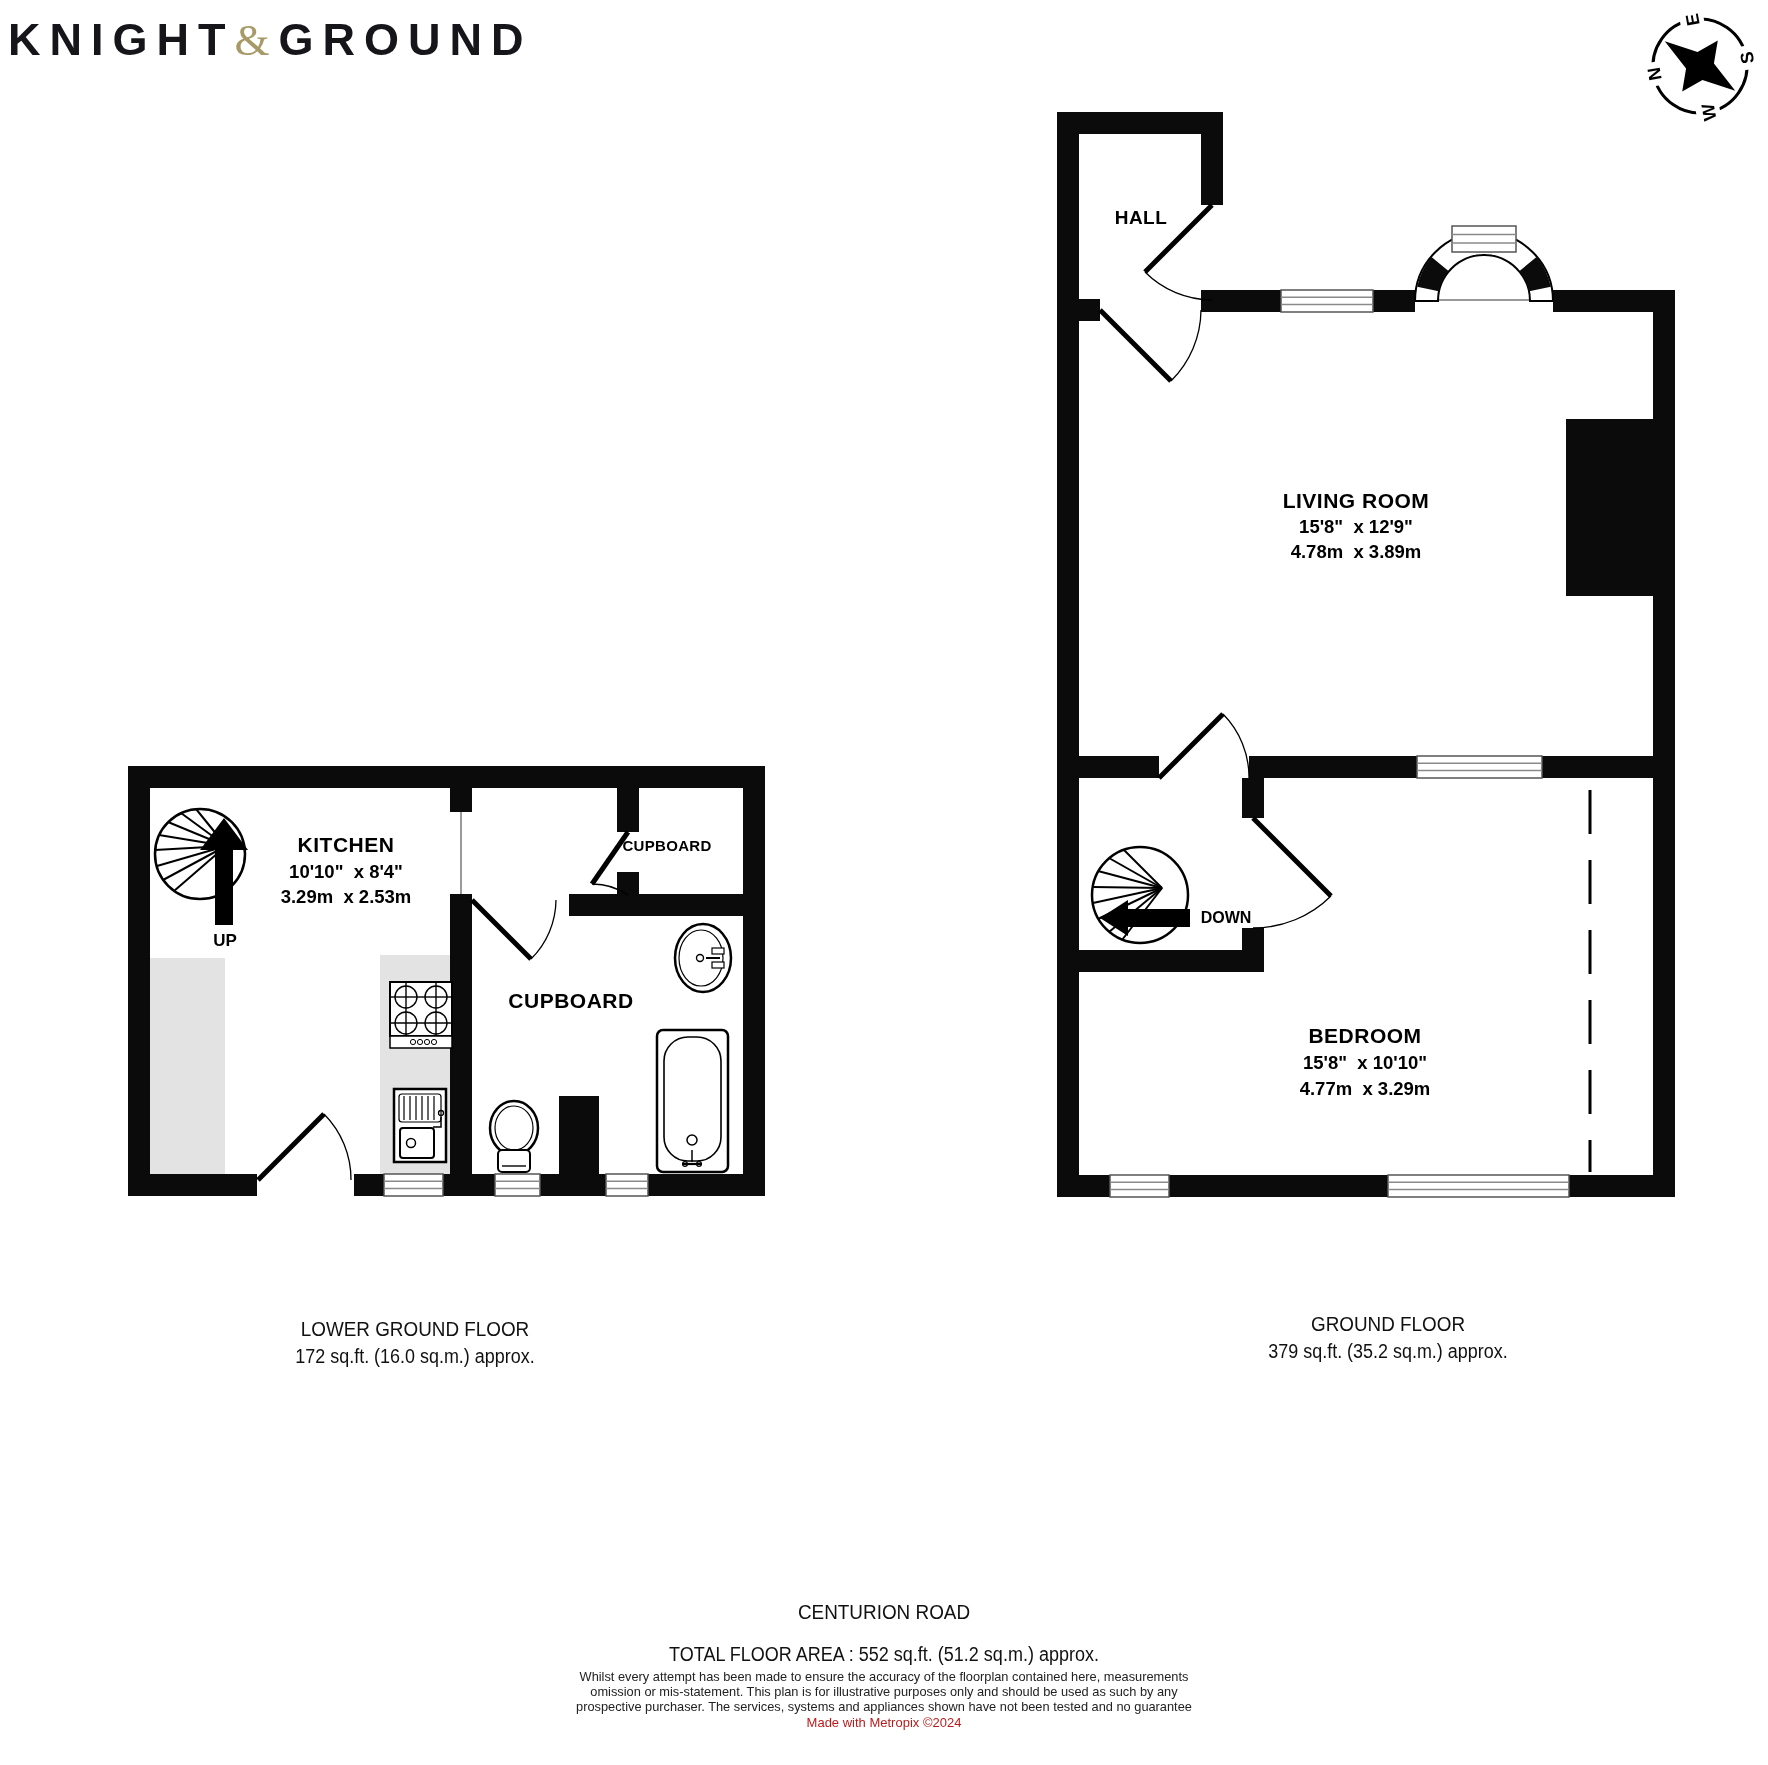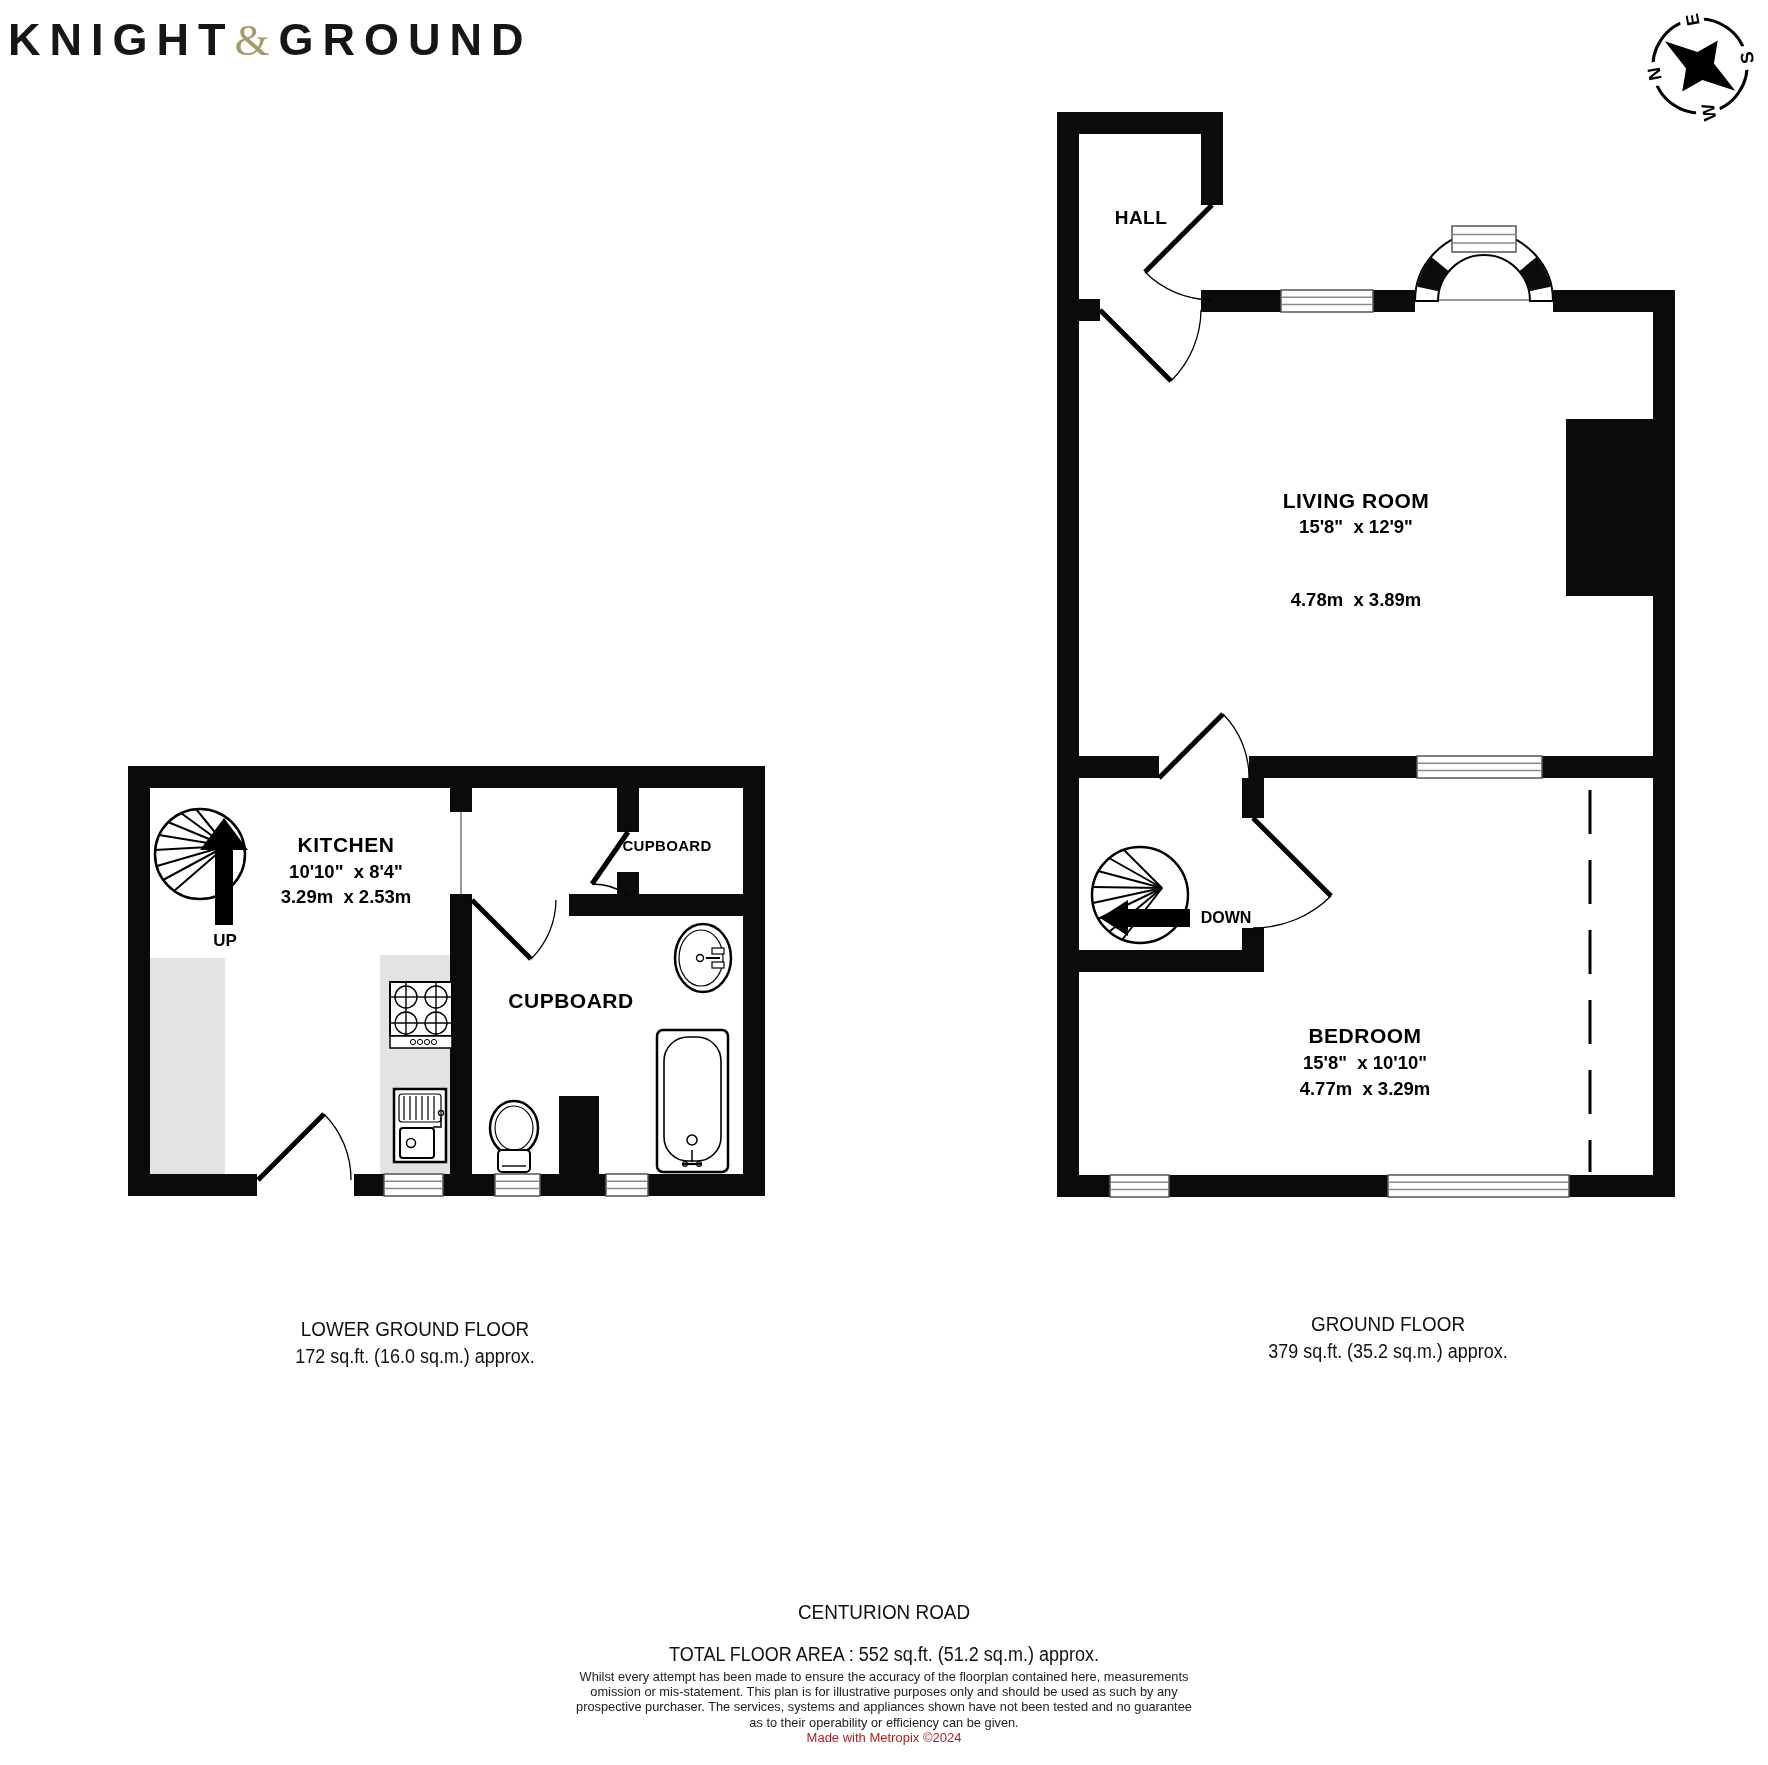--- a/index.html
+++ b/index.html
@@ -276,31 +276,30 @@
 <div class="label room-dim" style="left:346px;top:897px;">3.29m  x 2.53m</div>
 <div class="label room-name" style="left:571px;top:1001px;">CUPBOARD</div>
 <div class="label small-room" style="left:667px;top:845px;">CUPBOARD</div>
 <div class="label stair-label" style="left:225px;top:941px;">UP</div>
 <div class="label floor-title" style="left:415px;top:1329px;">LOWER GROUND FLOOR</div>
 <div class="label floor-area" style="left:415px;top:1356px;">172 sq.ft. (16.0 sq.m.) approx.</div>
 
 <div class="label room-name" style="left:1141px;top:218px;font-size:19px;">HALL</div>
 <div class="label room-name" style="left:1356px;top:501px;">LIVING ROOM</div>
 <div class="label room-dim" style="left:1356px;top:527px;">15'8"  x 12'9"</div>
-<div class="label room-dim" style="left:1356px;top:552px;margin-top:48px;">4.78m  x 3.89m</div>
+<div class="label room-dim" style="left:1356px;top:552px;">4.78m  x 3.89m</div>
 <div class="label room-name" style="left:1365px;top:1036px;">BEDROOM</div>
 <div class="label room-dim" style="left:1365px;top:1063px;">15'8"  x 10'10"</div>
 <div class="label room-dim" style="left:1365px;top:1089px;">4.77m  x 3.29m</div>
 <div class="label stair-label" style="left:1226px;top:918px;font-size:16px;">DOWN</div>
 <div class="label floor-title" style="left:1388px;top:1324px;">GROUND FLOOR</div>
 <div class="label floor-area" style="left:1388px;top:1351px;">379 sq.ft. (35.2 sq.m.) approx.</div>
 
 <div class="label road" style="left:884px;top:1612px;">CENTURION ROAD</div>
 <div class="label total" style="left:884px;top:1654px;">TOTAL FLOOR AREA : 552 sq.ft. (51.2 sq.m.) approx.</div>
 <div id="disclaimer">
   <div>Whilst every attempt has been made to ensure the accuracy of the floorplan contained here, measurements</div>
   <div>omission or mis-statement. This plan is for illustrative purposes only and should be used as such by any</div>
   <div>prospective purchaser. The services, systems and appliances shown have not been tested and no guarantee</div>
-  <div>as to their operability or efficiency can be given.</div>
   <div class="credit">Made with Metropix ©2024</div>
 </div>
 
 </div>
 
 </body></html>

